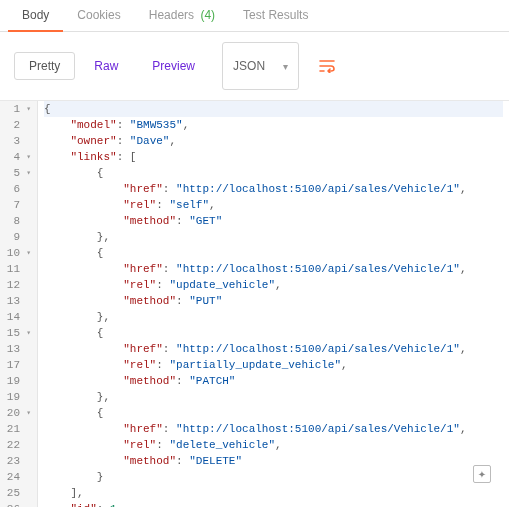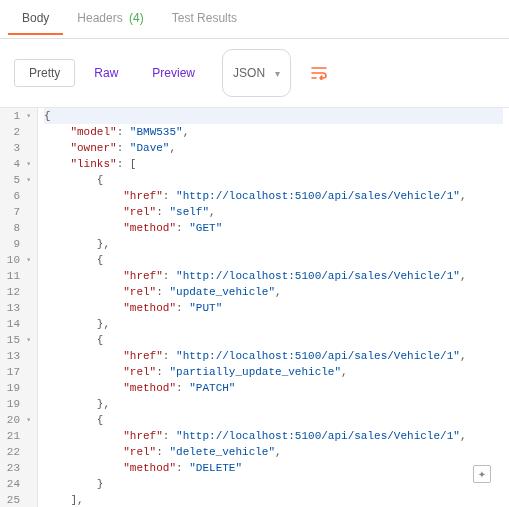--- a/index.html
+++ b/index.html
@@ -9,21 +9,21 @@
     background: #fff;
     width: 509px;
     height: 507px;
     overflow: hidden;
     position: relative;
   }
   .tabs {
     display: flex;
     border-bottom: 1px solid #e0e0e0;
     padding: 0 8px;
-    height: 39px;
+    height: 32px;
     align-items: center;
   }
   .tab {
     padding: 8px 14px;
     color: #999;
     cursor: pointer;
     font-size: 12px;
     border-bottom: 2px solid transparent;
   }
   .tab.active {
@@ -49,26 +49,26 @@
   }
   .btn.active {
     border: 1px solid #d8d8d8;
     color: #555;
     background: #fff;
   }
   .dropdown {
     display: inline-flex;
     align-items: center;
     border: 1px solid #d8d8d8;
-    border-radius: 10px;
+    border-radius: 3px;
     padding: 16px 10px;
     color: #666;
     cursor: pointer;
     margin-left: 8px;
-    gap: 10px;
+    gap: 18px;
     font-size: 12px;
   }
   .chev { font-size: 10px; color: #999; }
   .wrap-btn {
     margin-left: 10px;
     width: 28px;
     height: 26px;
     display: flex;
     align-items: center;
     justify-content: center;
@@ -120,20 +120,21 @@
     width: 18px; height: 18px; border: 1px solid #bbb; border-radius: 2px;
     display: inline-flex; align-items: center; justify-content: center;
     font-size: 10px; color: #888;
   }
 </style>
 </head>
 <body>
 
 <div class="tabs">
   <div class="tab active">Body</div>
+  <div class="tab">Cookies</div>
   <div class="tab">
     <span>Headers</span>
     <span class="count">(4)</span>
   </div>
   <div class="tab">Test Results</div>
 </div>
 
 <div class="toolbar">
   <button class="btn active">Pretty</button>
   <button class="btn">Raw</button>

